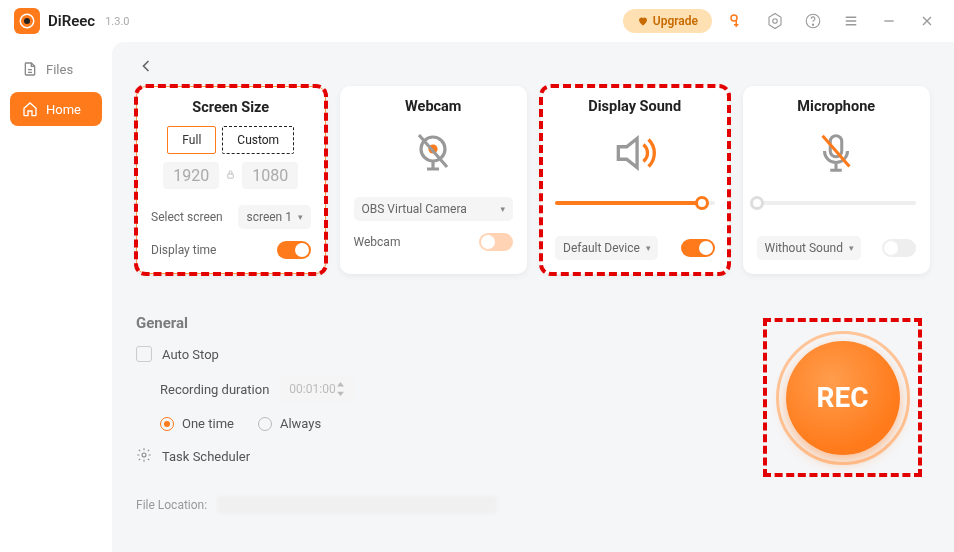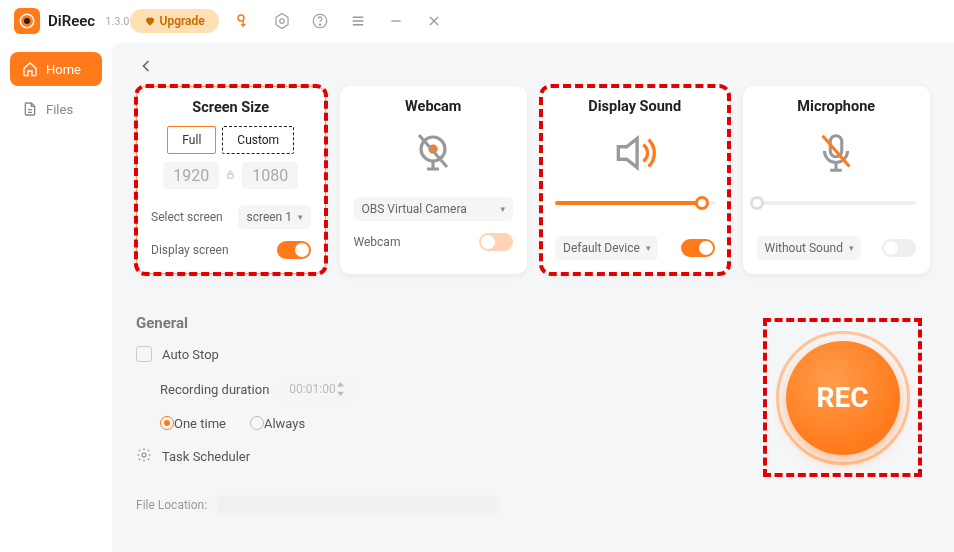--- a/index.html
+++ b/index.html
@@ -1,17 +1,17 @@
 <!DOCTYPE html>
 <html><head>
 <meta charset="utf-8">
 <style>
 *{box-sizing:border-box;margin:0;padding:0;font-family:-apple-system,BlinkMacSystemFont,'Segoe UI',Roboto,sans-serif}
 body{width:954px;height:552px;background:#fff;overflow:hidden}
-.titlebar{height:42px;display:flex;align-items:center;padding:16px 14px;justify-content:flex-start}
+.titlebar{height:42px;display:flex;align-items:center;padding:16px 14px;justify-content:space-between}
 .titlebar-left{display:flex;align-items:center;gap:8px}
 .app-logo{width:26px;height:26px;border-radius:6px;background:#ff7a1a;display:flex;align-items:center;justify-content:center}
 .app-logo svg{width:18px;height:18px}
 .app-name{font-weight:600;font-size:15px;color:#222}
 .app-version{font-size:11px;color:#aaa;margin-left:2px}
 .titlebar-right{display:flex;align-items:center;gap:12px}
 .upgrade-btn{background:#ffe0b3;border-radius:16px;padding:5px 14px;font-size:12px;font-weight:600;color:#c76a00;display:flex;align-items:center;gap:4px;border:none;cursor:pointer}
 .tb-icon{width:26px;height:26px;display:flex;align-items:center;justify-content:center;cursor:pointer;color:#999}
 .tb-icon.orange{color:#ff7a1a}
 .layout{display:flex;height:calc(100% - 42px)}
@@ -50,21 +50,21 @@
 .general{position:relative}
 .gen-title{font-size:15px;font-weight:700;color:#7c7c7c;margin-bottom:14px}
 .gen-row{display:flex;align-items:center;gap:10px;margin-bottom:14px;font-size:13px;color:#555}
 .gen-row.ind{padding-left:24px}
 .checkbox{width:16px;height:16px;border:1.5px solid #ccc;border-radius:3px;cursor:pointer}
 .duration-input{background:#f5f5f5;padding:6px 10px;border-radius:6px;color:#bbb;font-size:12px;display:flex;align-items:center;}
 .radio{width:14px;height:14px;border:1.5px solid #bbb;border-radius:50%;position:relative;cursor:pointer}
 .radio.on{border-color:#ff7a1a}
 .radio.on::after{content:'';position:absolute;width:6px;height:6px;border-radius:50%;background:#ff7a1a;top:50%;left:50%;transform:translate(-50%,-50%)}
 .radio-row{display:flex;align-items:center;gap:24px;padding-left:24px;font-size:13px;color:#555}
-.rad-item{display:flex;align-items:flex-start;}
+.rad-item{display:flex;align-items:flex-end;gap:8px}
 .rec-wrap{position:absolute;right:10px;top:6px;display:flex;align-items:center;justify-content:flex-start}
 .rec-outline{width:155px;height:155px;outline:4px dashed #e30000;outline-offset:-2px;display:flex;align-items:center;justify-content:center}
 .rec-ring{width:134px;height:134px;border-radius:50%;border:3px solid #ffc599;display:flex;align-items:center;justify-content:center}
 .rec-btn{width:114px;height:114px;border-radius:50%;background:radial-gradient(circle at 40% 35%,#ff9d4d,#ff7a1a 70%);border:none;color:#fff;font-size:28px;font-weight:700;cursor:pointer;box-shadow:0 6px 14px rgba(255,122,26,0.45)}
 .file-loc{margin-top:30px;font-size:12px;color:#999;display:flex;align-items:center;gap:10px}
 .loc-blur{width:280px;height:18px;background:#f0f0f0;border-radius:4px;filter:blur(1px)}
 .gear-sm{color:#888}
 </style>
 </head>
 <body>
@@ -119,32 +119,32 @@
     <div class="tb-icon">
         <svg width="16" height="16" viewBox="0 0 24 24" stroke="currentColor" stroke-width="2">
           <path d="M6 6l12 12M18 6L6 18"></path>
         </svg>
       </div>
   </div>
 </div>
 
 <div class="layout">
   <div class="sidebar">
-    <div class="side-item active">
-      <svg width="16" height="16" viewBox="0 0 24 24" fill="none" stroke="currentColor" stroke-width="2">
-          <path d="M3 11l9-8 9 8v10a1 1 0 0 1-1 1h-5v-7h-6v7H4a1 1 0 0 1-1-1z"></path>
-        </svg>
-      <span>Home</span>
-    </div>
     <div class="side-item">
       <svg width="16" height="16" viewBox="0 0 24 24" fill="none" stroke="currentColor" stroke-width="2">
           <path d="M14 3H6a1 1 0 0 0-1 1v16a1 1 0 0 0 1 1h12a1 1 0 0 0 1-1V8z"></path>
           <path d="M14 3v5h5M9 13h6M9 17h6"></path>
         </svg>
       <span>Files</span>
+    </div>
+    <div class="side-item active">
+      <svg width="16" height="16" viewBox="0 0 24 24" fill="none" stroke="currentColor" stroke-width="2">
+          <path d="M3 11l9-8 9 8v10a1 1 0 0 1-1 1h-5v-7h-6v7H4a1 1 0 0 1-1-1z"></path>
+        </svg>
+      <span>Home</span>
     </div>
   </div>
 
   <div class="main">
     <div class="back-row">
       <div class="back-arrow"><svg width="20" height="20" viewBox="0 0 24 24" fill="none" stroke="currentColor" stroke-width="2">
             <path d="M15 6l-6 6 6 6"></path>
           </svg></div>
     </div>
 
@@ -165,21 +165,21 @@
           <span class="dim-box">1080</span>
         </div>
         <div class="row">
           <span>Select screen</span>
           <div class="sel">
               <span>screen 1</span>
               <span class="chev">▾</span>
             </div>
         </div>
         <div class="row">
-          <span>Display screen</span>
+          <span>Display time</span>
           <div class="toggle"></div>
         </div>
       </div>
 
       <div class="card">
         <div class="card-title">Webcam</div>
         <div class="card-icon">
           <svg width="48" height="48" viewBox="0 0 24 24" fill="none" stroke="#999" stroke-width="1.6">
               <circle cx="12" cy="10" r="6"></circle>
               <circle cx="12" cy="10" r="2.3" fill="#ff7a1a" stroke="none"></circle>

